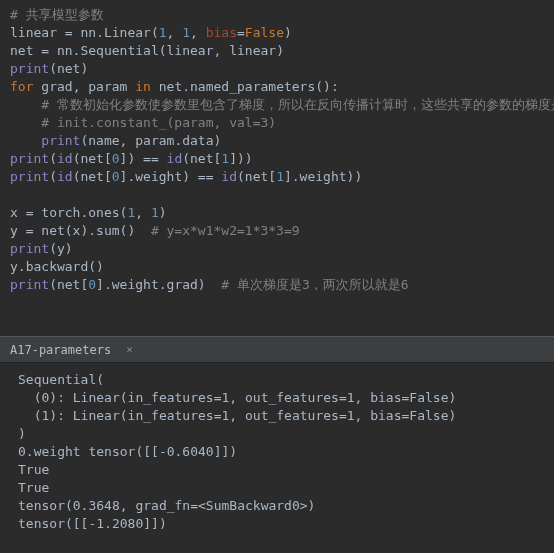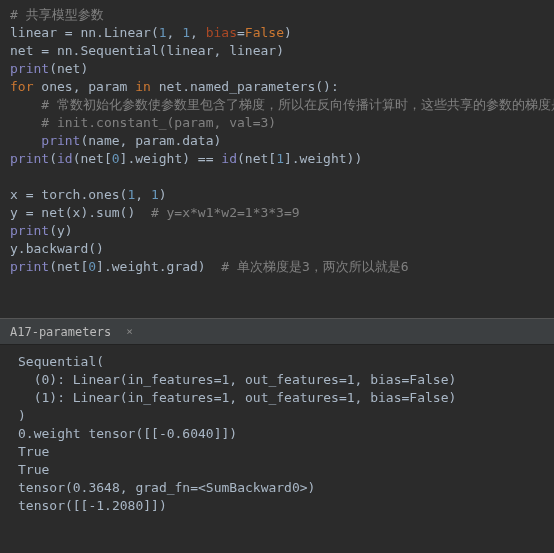--- a/index.html
+++ b/index.html
@@ -53,24 +53,25 @@
   .output .line { white-space: pre; }
 </style>
 </head>
 <body>
 
 <div class="editor">
 <div class="line"><span class="comment"># 共享模型参数</span></div>
 <div class="line"><span class="ident">linear </span><span class="op">=</span><span class="ident"> nn.Linear(</span><span class="number">1</span><span class="op">, </span><span class="number">1</span><span class="op">, </span><span class="named">bias</span><span class="op">=</span><span class="keyword">False</span><span class="paren">)</span></div>
 <div class="line"><span class="ident">net </span><span class="op">=</span><span class="ident"> nn.Sequential(linear</span><span class="op">, </span><span class="ident">linear)</span></div>
 <div class="line"><span class="func-builtin">print</span><span class="paren">(net)</span></div>
-<div class="line"><span class="keyword">for</span><span class="ident"> ones</span><span class="op">, </span><span class="ident">param </span><span class="keyword">in</span><span class="ident"> net.named_parameters():</span></div>
+<div class="line"><span class="keyword">for</span><span class="ident"> grad</span><span class="op">, </span><span class="ident">param </span><span class="keyword">in</span><span class="ident"> net.named_parameters():</span></div>
 <div class="line"><span class="comment">    # 常数初始化参数使参数里包含了梯度，所以在反向传播计算时，这些共享的参数的梯度是累加的</span></div>
 <div class="line"><span class="comment">    # init.constant_(param, val=3)</span></div>
 <div class="line"><span>    </span><span class="func-builtin">print</span><span class="paren">(name</span><span class="op">, </span><span class="ident">param.data)</span></div>
+<div class="line"><span class="func-builtin">print</span><span class="paren">(</span><span class="func-builtin">id</span><span class="ident">(net[</span><span class="number">0</span><span class="ident">]) == </span><span class="func-builtin">id</span><span class="ident">(net[</span><span class="number">1</span><span class="paren">]))</span></div>
 <div class="line"><span class="func-builtin">print</span><span class="paren">(</span><span class="func-builtin">id</span><span class="ident">(net[</span><span class="number">0</span><span class="ident">].weight) == </span><span class="func-builtin">id</span><span class="ident">(net[</span><span class="number">1</span><span class="paren">].weight))</span></div>
 <div class="line"> </div>
 <div class="line"><span class="ident">x </span><span class="op">=</span><span class="ident"> torch.ones(</span><span class="number">1</span><span class="op">, </span><span class="number">1</span><span class="paren">)</span></div>
 <div class="line"><span class="ident">y </span><span class="op">=</span><span class="ident"> net(x).sum()  </span><span class="comment"># y=x*w1*w2=1*3*3=9</span></div>
 <div class="line"><span class="func-builtin">print</span><span class="paren">(y)</span></div>
 <div class="line"><span class="ident">y.backward()</span></div>
 <div class="line"><span class="func-builtin">print</span><span class="ident">(net[</span><span class="number">0</span><span class="ident">].weight.grad)  </span><span class="comment"># 单次梯度是3，两次所以就是6</span></div>
 <div class="line"> </div>
 </div>
 

